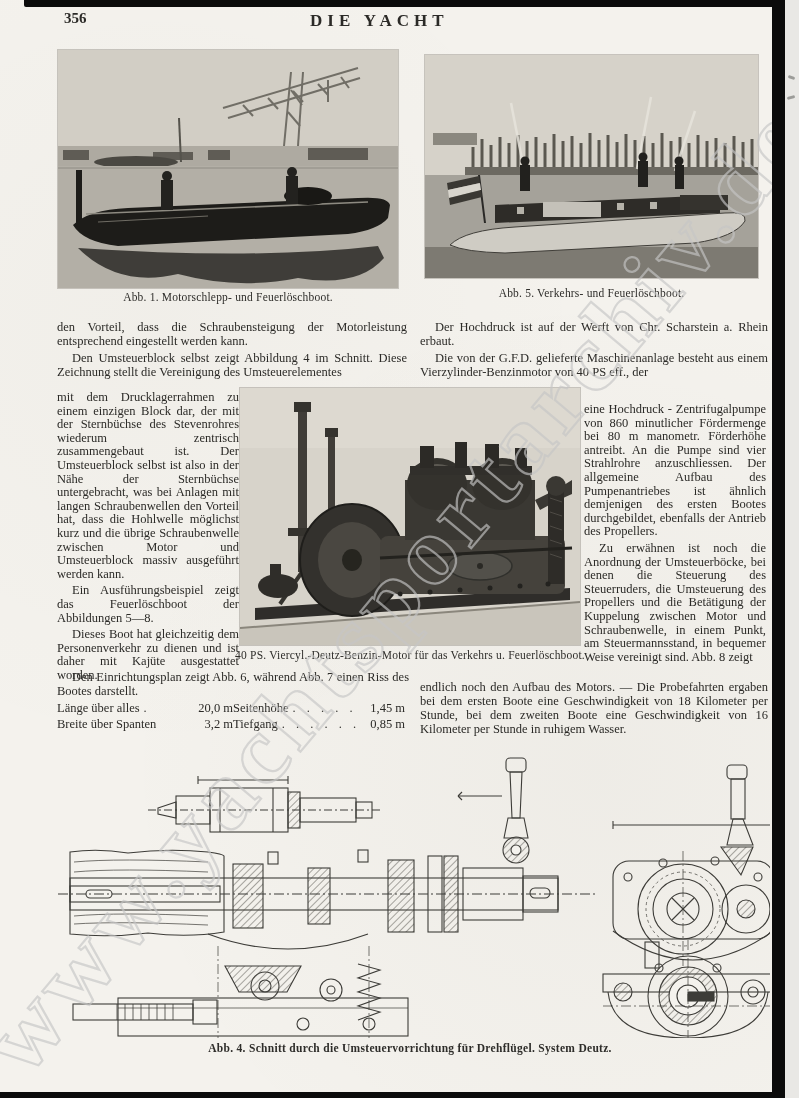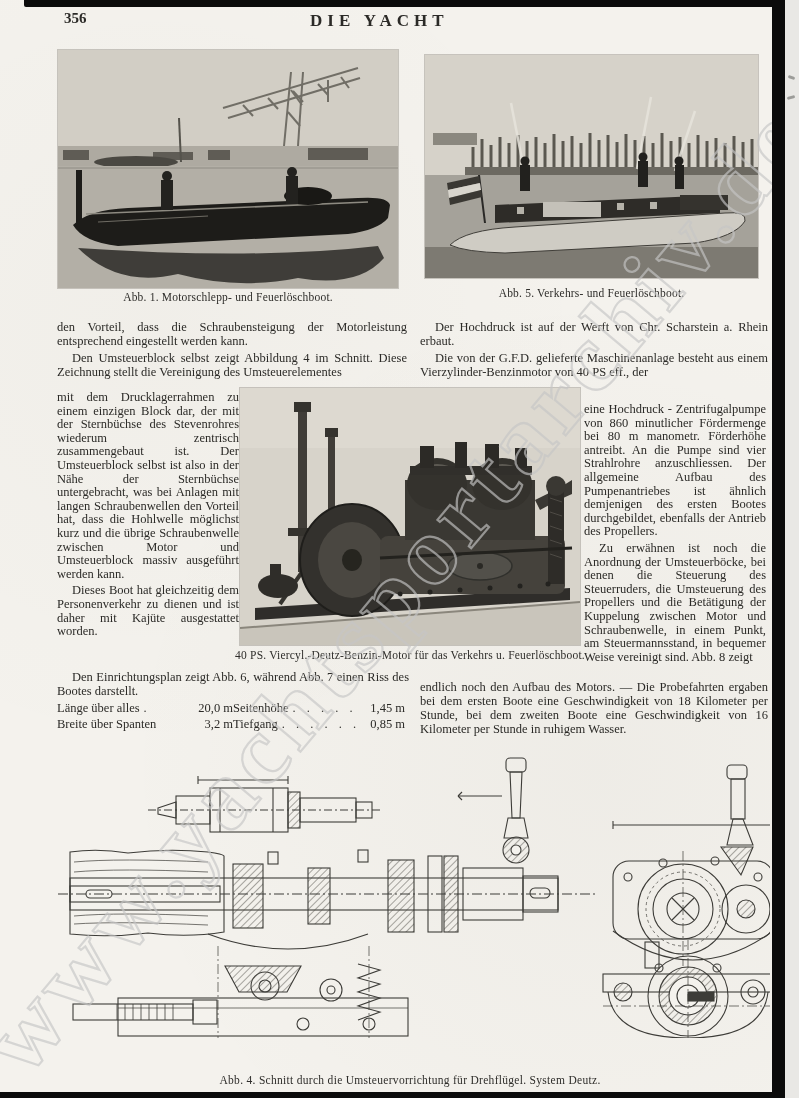--- a/index.html
+++ b/index.html
@@ -33,21 +33,21 @@
   
   .photo{position:absolute;box-shadow:0 0 0 1px rgba(115,110,100,.35);z-index:2;}
   .photo svg{display:block;}
   .ph1{left:58px;top:50px;}
   .ph2{left:425px;top:55px;}
   .ph3{left:240px;top:388px;}
   .cap{position:absolute;text-align:center;font-size:11.5px;color:#2e2d2a;z-index:3;letter-spacing:.2px;}
   .cap1{left:58px;top:291px;width:340px;}
   .cap2{left:425px;top:287px;width:333px;}
   .cap3{left:232px;top:649px;width:356px;}
-  .cap4{left:120px;top:1042px;width:580px;font-weight:400;letter-spacing:.3px;margin-top:32px;}
+  .cap4{left:120px;top:1042px;width:580px;font-weight:700;letter-spacing:.3px;}
   
   .txt{position:absolute;font-size:12.5px;line-height:13.9px;text-align:justify;z-index:3;}
   .txt p{margin:0 0 3px 0;}
   .txt p.ind{text-indent:15px;}
   .lcol-top{left:57px;top:321px;width:350px;}
   .lcol-narrow{left:57px;top:391px;width:182px;line-height:13.6px;}
   .lcol-bottom{left:57px;top:671px;width:352px;}
   .rcol-top{left:420px;top:321px;width:348px;}
   .rcol-narrow{left:584px;top:392px;width:182px;line-height:13.6px;margin-top:11px;}
   .rcol-bottom{left:420px;top:681px;width:348px;}
@@ -194,20 +194,21 @@
     </svg>
   </div>
   <div class="cap cap2">Abb. 5.  Verkehrs- und Feuerlöschboot.</div>
 
   <div class="txt lcol-top">
     <p>den Vorteil, dass die Schraubensteigung der Motorleistung entsprechend eingestellt werden kann.</p>
     <p class="ind">Den Umsteuerblock selbst zeigt Abbildung 4 im Schnitt. Diese Zeichnung stellt die Vereinigung des Umsteuerelementes</p>
   </div>
   <div class="txt lcol-narrow">
     <p>mit dem Drucklagerrahmen zu einem einzigen Block dar, der mit der Sternbüchse des Stevenrohres wiederum zentrisch zusammengebaut ist. Der Umsteuerblock selbst ist also in der Nähe der Sternbüchse untergebracht, was bei Anlagen mit langen Schraubenwellen den Vorteil hat, dass die Hohlwelle möglichst kurz und die übrige Schraubenwelle zwischen Motor und Umsteuerblock massiv ausgeführt werden kann.</p>
+    <p class="ind">Ein Ausführungsbeispiel zeigt das Feuerlöschboot der Abbildungen 5—8.</p>
     <p class="ind">Dieses Boot hat gleichzeitig dem Personenverkehr zu dienen und ist daher mit Kajüte ausgestattet worden.</p>
   </div>
   <div class="txt lcol-bottom">
     <p class="ind">Den Einrichtungsplan zeigt Abb. 6, während Abb. 7 einen Riss des Bootes darstellt.</p>
     <div class="dim-grid">
       <div class="dim-cell">
         <span class="dim-label">Länge über alles</span>
         <span class="dim-dots">.</span>
         <span class="dim-value">20,0 m</span>
       </div>

